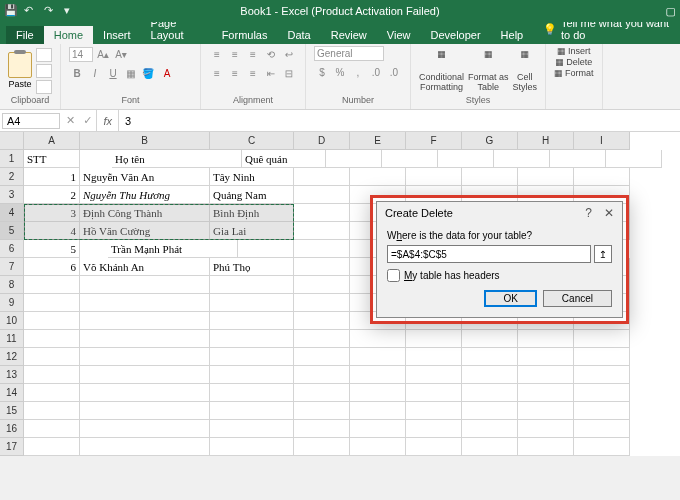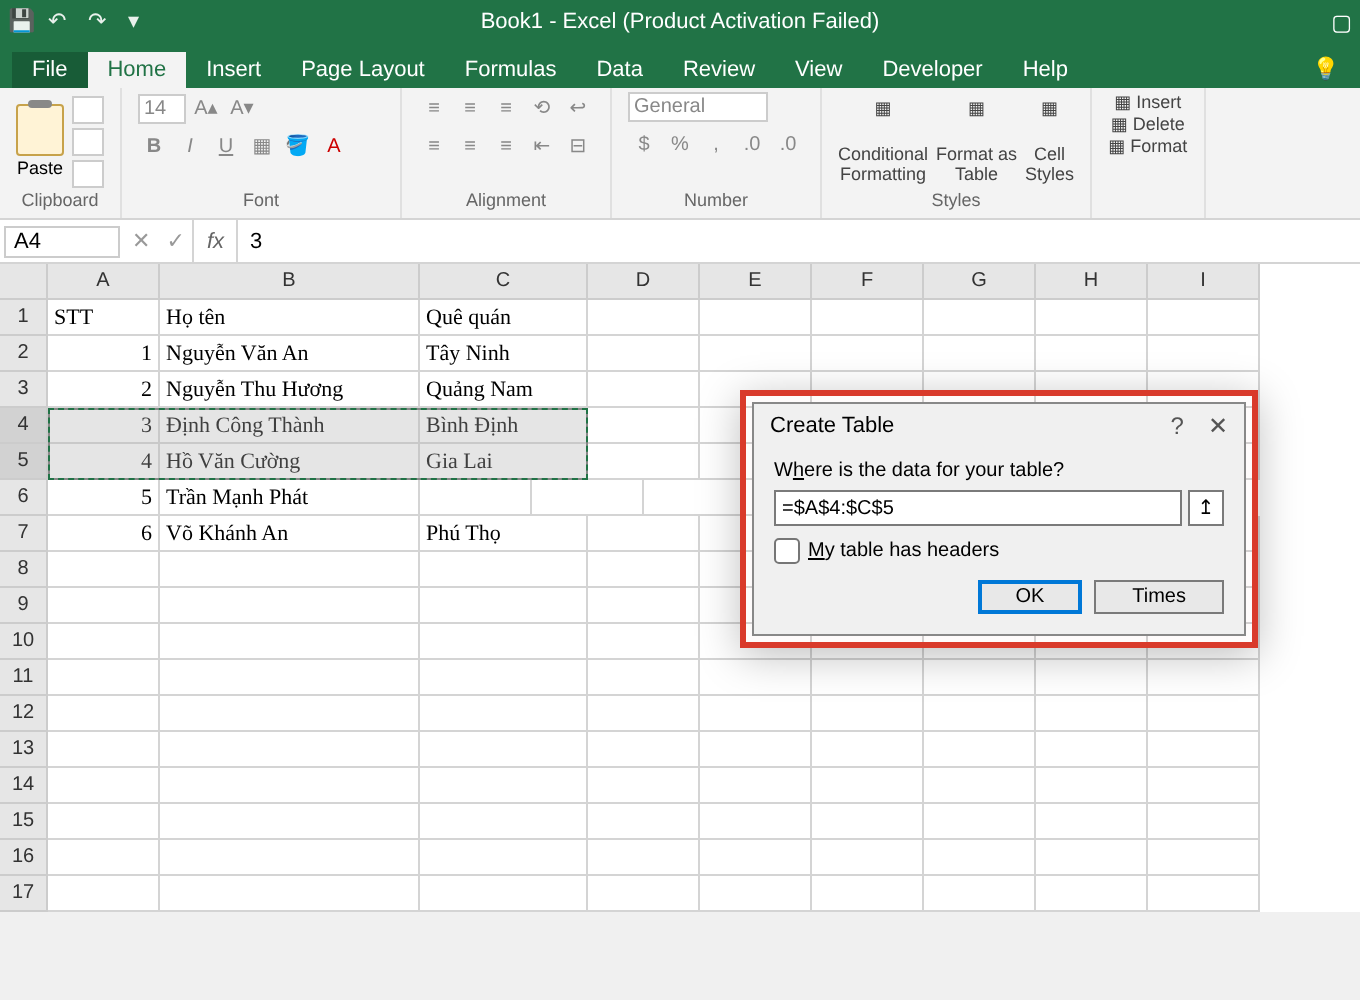--- a/index.html
+++ b/index.html
@@ -80,20 +80,21 @@
   <div class="tab">Insert</div>
   <div class="tab">Page Layout</div>
   <div class="tab">Formulas</div>
   <div class="tab">Data</div>
   <div class="tab">Review</div>
   <div class="tab">View</div>
   <div class="tab">Developer</div>
   <div class="tab">Help</div>
   <div class="tab tellme">
     <span>💡</span>
+    <span>Tell me what you want to do</span>
   </div>
 </div>
 
 <div class="ribbon">
   <div class="ribbon-group">
     <div class="ribbon-body">
       <div class="paste-big">
         <div class="paste-icon"></div>
         <span style="font-size:9px">Paste</span>
       </div>
@@ -229,21 +230,21 @@
         <div class="col-hdr" style="width: 56px;">D</div>
         <div class="col-hdr" style="width: 56px;">E</div>
         <div class="col-hdr" style="width: 56px;">F</div>
         <div class="col-hdr" style="width: 56px;">G</div>
         <div class="col-hdr" style="width: 56px;">H</div>
         <div class="col-hdr" style="width: 56px;">I</div>
       </div>
     <div id="cellgrid" style="position:relative">
         <div class="cell-row">
           <div class="cell" style="width: 56px;">STT</div>
-          <div class="cell" style="width: 130px;">Họ tên</div>
+          <div class="cell" style="width: 130px; margin-left: 32px;">Họ tên</div>
           <div class="cell" style="width: 84px;">Quê quán</div>
           <div class="cell" style="width: 56px;"></div>
           <div class="cell" style="width: 56px;"></div>
           <div class="cell" style="width: 56px;"></div>
           <div class="cell" style="width: 56px;"></div>
           <div class="cell" style="width: 56px;"></div>
           <div class="cell" style="width: 56px;"></div>
         </div>
         <div class="cell-row">
           <div class="cell r" style="width: 56px;">1</div>
@@ -251,21 +252,21 @@
           <div class="cell" style="width: 84px;">Tây Ninh</div>
           <div class="cell" style="width: 56px;"></div>
           <div class="cell" style="width: 56px;"></div>
           <div class="cell" style="width: 56px;"></div>
           <div class="cell" style="width: 56px;"></div>
           <div class="cell" style="width: 56px;"></div>
           <div class="cell" style="width: 56px;"></div>
         </div>
         <div class="cell-row">
           <div class="cell r" style="width: 56px;">2</div>
-          <div class="cell" style="width: 130px;">Nguyễn Thu Hương</div>
+          <div class="cell" style="width: 130px; font-style: italic;">Nguyễn Thu Hương</div>
           <div class="cell" style="width: 84px;">Quảng Nam</div>
           <div class="cell" style="width: 56px;"></div>
           <div class="cell" style="width: 56px;"></div>
           <div class="cell" style="width: 56px;"></div>
           <div class="cell" style="width: 56px;"></div>
           <div class="cell" style="width: 56px;"></div>
           <div class="cell" style="width: 56px;"></div>
         </div>
         <div class="cell-row">
           <div class="cell r" style="width: 56px;">3</div>
@@ -284,21 +285,21 @@
           <div class="cell" style="width: 84px;">Gia Lai</div>
           <div class="cell" style="width: 56px;"></div>
           <div class="cell" style="width: 56px;"></div>
           <div class="cell" style="width: 56px;"></div>
           <div class="cell" style="width: 56px;"></div>
           <div class="cell" style="width: 56px;"></div>
           <div class="cell" style="width: 56px;"></div>
         </div>
         <div class="cell-row">
           <div class="cell r" style="width: 56px;">5</div>
-          <div class="cell" style="width: 130px;">Trần Mạnh Phát</div>
+          <div class="cell" style="width: 130px; margin-left: 28px;">Trần Mạnh Phát</div>
           <div class="cell" style="width: 56px;"></div>
           <div class="cell" style="width: 56px;"></div>
           <div class="cell" style="width: 56px;"></div>
           <div class="cell" style="width: 56px;"></div>
           <div class="cell" style="width: 56px;"></div>
           <div class="cell" style="width: 56px;"></div>
         </div>
         <div class="cell-row">
           <div class="cell r" style="width: 56px;">6</div>
           <div class="cell" style="width: 130px;">Võ Khánh An</div>
@@ -422,35 +423,35 @@
         </div>
         <div class="sel-range" style="left: 0px; top: 54px; width: 270px; height: 36px;"></div>
         <div class="marching" style="left: 0px; top: 54px; width: 270px; height: 36px;"></div>
       </div>
   </div>
 </div>
 
 <div class="dialog-wrap">
   <div class="dialog">
     <div class="dlg-title">
-      <span>Create Table</span>
+      <span>Create Delete</span>
       <div class="dlg-title-btns">
         <span>?</span>
         <span>✕</span>
       </div>
     </div>
     <div class="dlg-body">
       <div><span>W</span><span class="u">h</span><span>ere is the data for your table?</span></div>
       <div class="dlg-input-row">
         <input class="dlg-input" value="=$A$4:$C$5" style="">
         <div class="dlg-collapse">↥</div>
       </div>
       <label class="dlg-check">
         <input type="checkbox" style="">
         <span><span></span><span class="u">M</span><span>y table has headers</span></span>
       </label>
       <div class="dlg-btns">
         <button class="dlg-btn primary">OK</button>
-        <button class="dlg-btn">Times</button>
+        <button class="dlg-btn">Cancel</button>
       </div>
     </div>
   </div>
 </div>
 
 </body></html>

